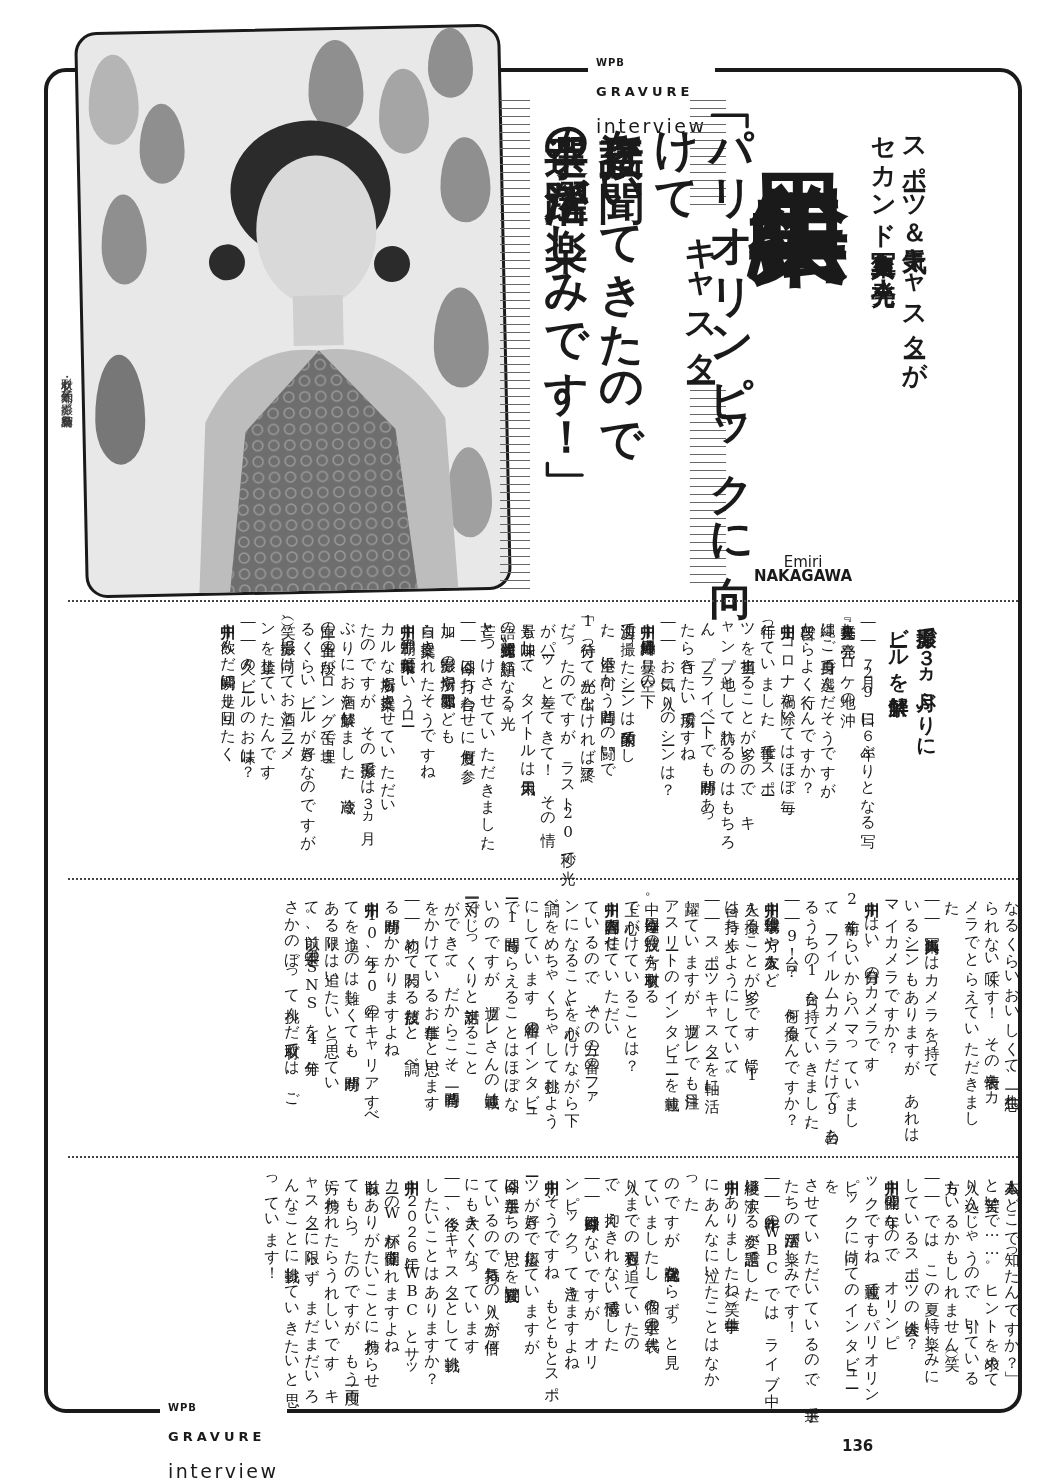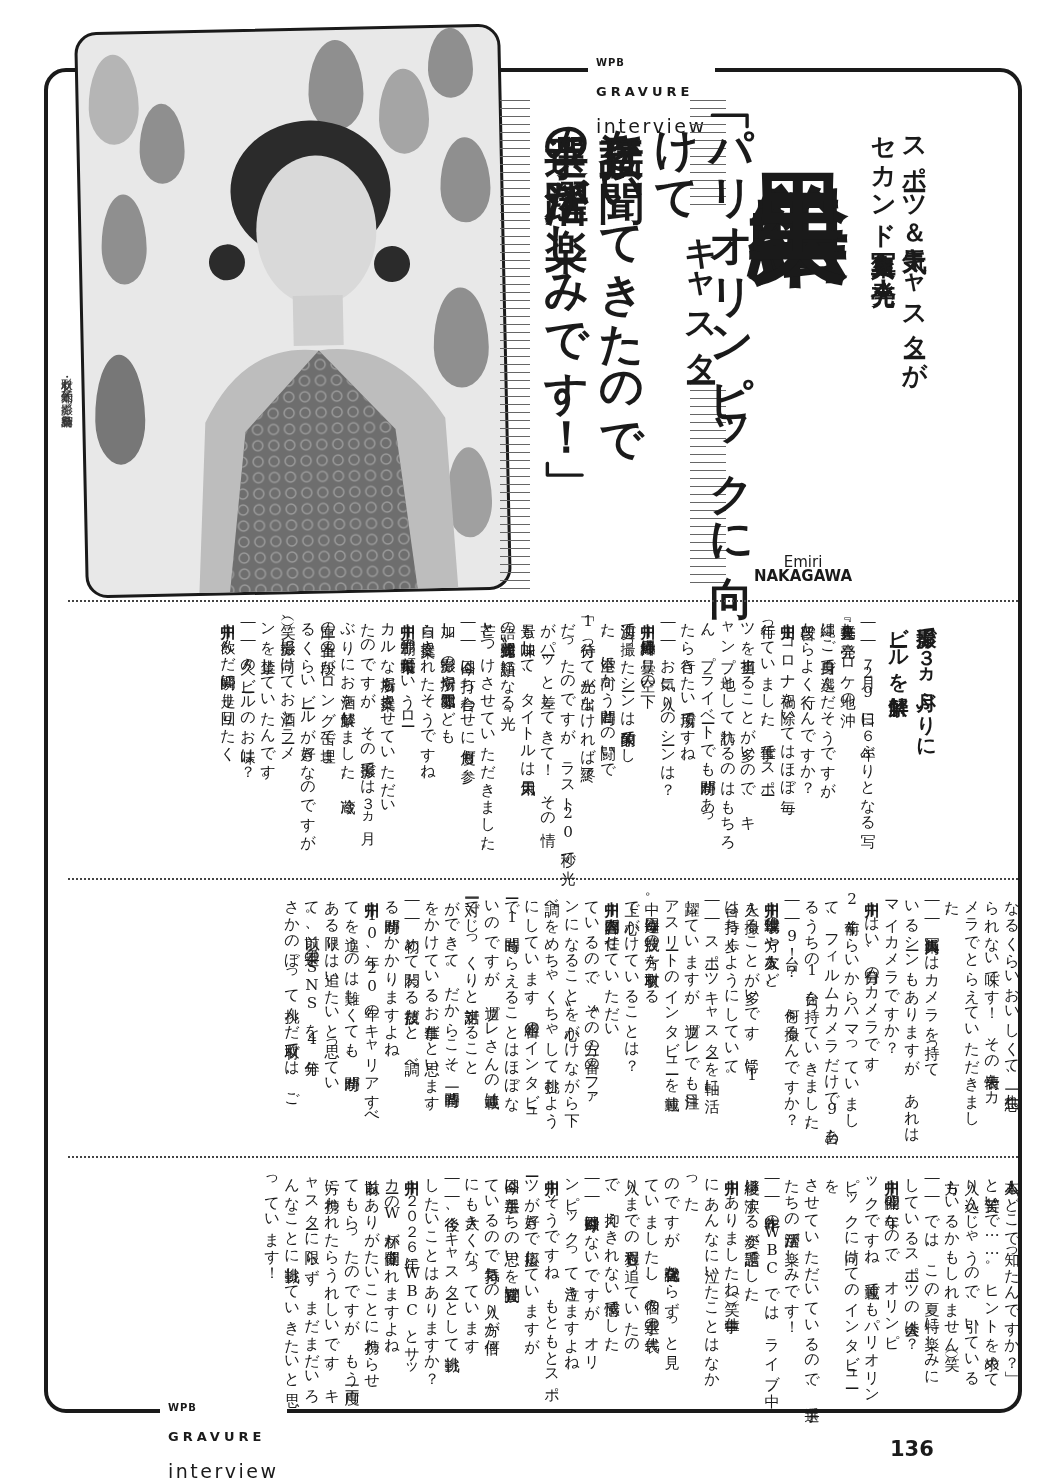--- a/index.html
+++ b/index.html
@@ -21,21 +21,21 @@
   .name-en{position:absolute;left:748px;top:555px;width:110px;text-align:center;font-family:"DejaVu Sans","Liberation Sans",sans-serif;font-weight:bold;font-size:15px;line-height:14px;}
   .caster{position:absolute;left:683px;top:215px;font-family:"DejaVu Sans","Liberation Sans",sans-serif;font-weight:bold;font-size:33px;line-height:36px;height:180px;}
   .hatch{position:absolute;background:repeating-linear-gradient(to bottom,#666 0 1px,transparent 1px 8px);}
   .headline{position:absolute;left:540px;top:100px;font-family:"DejaVu Sans","Liberation Sans",sans-serif;font-weight:bold;font-size:44px;line-height:55px;height:480px;letter-spacing:-1px;}
   .sep{position:absolute;left:68px;width:790px;border-top:2px dotted #444;}
   .sep.full{width:950px;}
   .col{position:absolute;font-size:15.2px;line-height:20px;letter-spacing:0.3px;}
   .col p{margin:0;}
   .spk{font-family:"DejaVu Sans","Liberation Sans",sans-serif;font-weight:bold;}
   .section-head{position:absolute;left:885px;top:613px;font-family:"DejaVu Sans","Liberation Sans",sans-serif;font-weight:bold;font-size:20px;line-height:28px;height:260px;}
-  .pageno{position:absolute;left:890px;top:1437px;font-family:"DejaVu Sans","Liberation Sans",sans-serif;font-weight:bold;font-size:21px;}
+  .pageno{position:absolute;left:842px;top:1437px;font-family:"DejaVu Sans","Liberation Sans",sans-serif;font-weight:bold;font-size:15px;}
 </style>
 </head>
 <body>
 
 <div class="frame"></div>
 
 <div class="banner banner-top">
   <span class="wpb">WPB</span>
   <span class="grav">GRAVURE</span>
   <span class="intv">interview</span>

